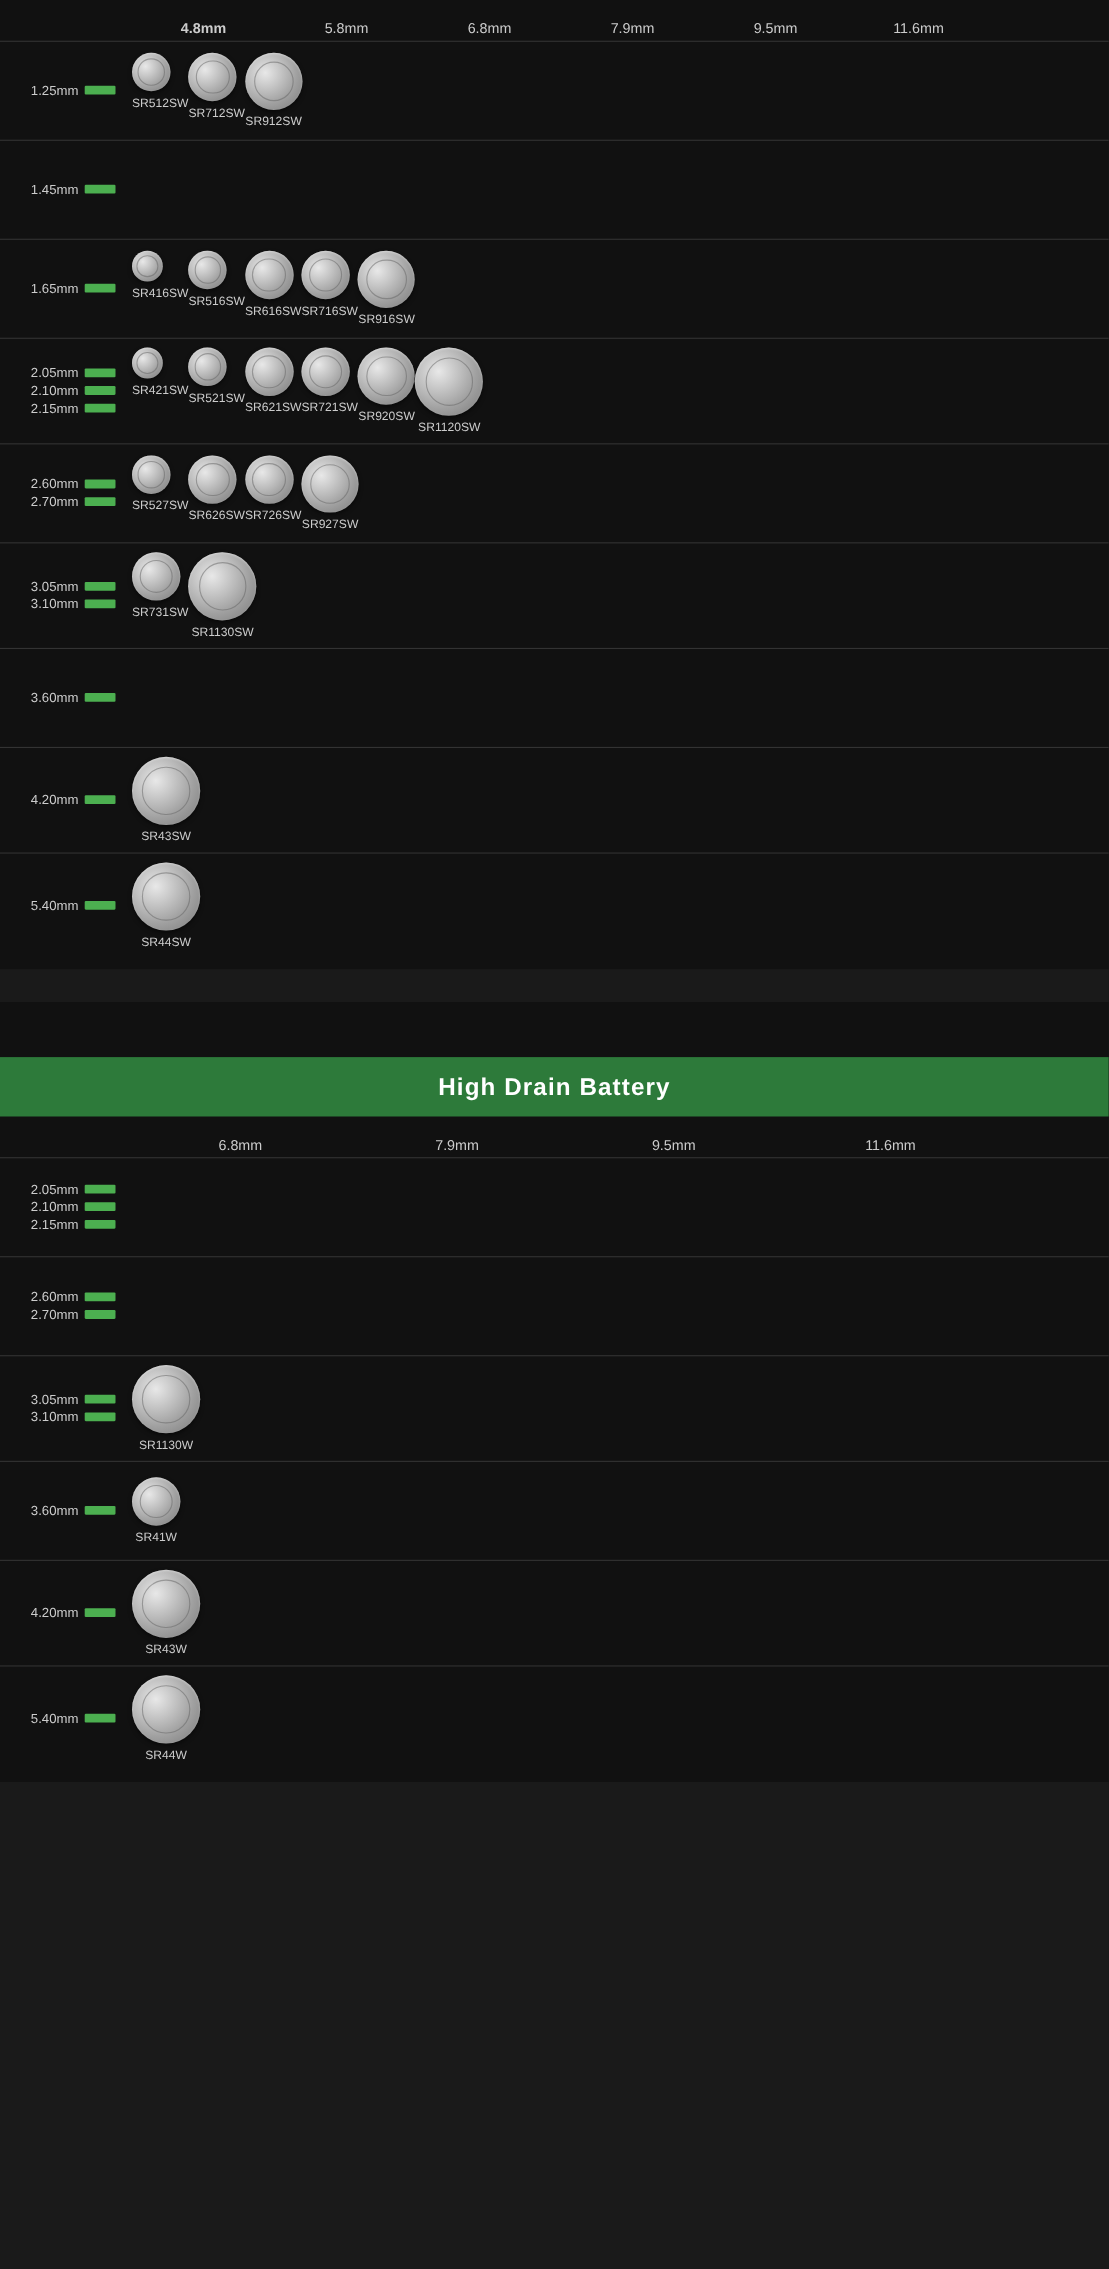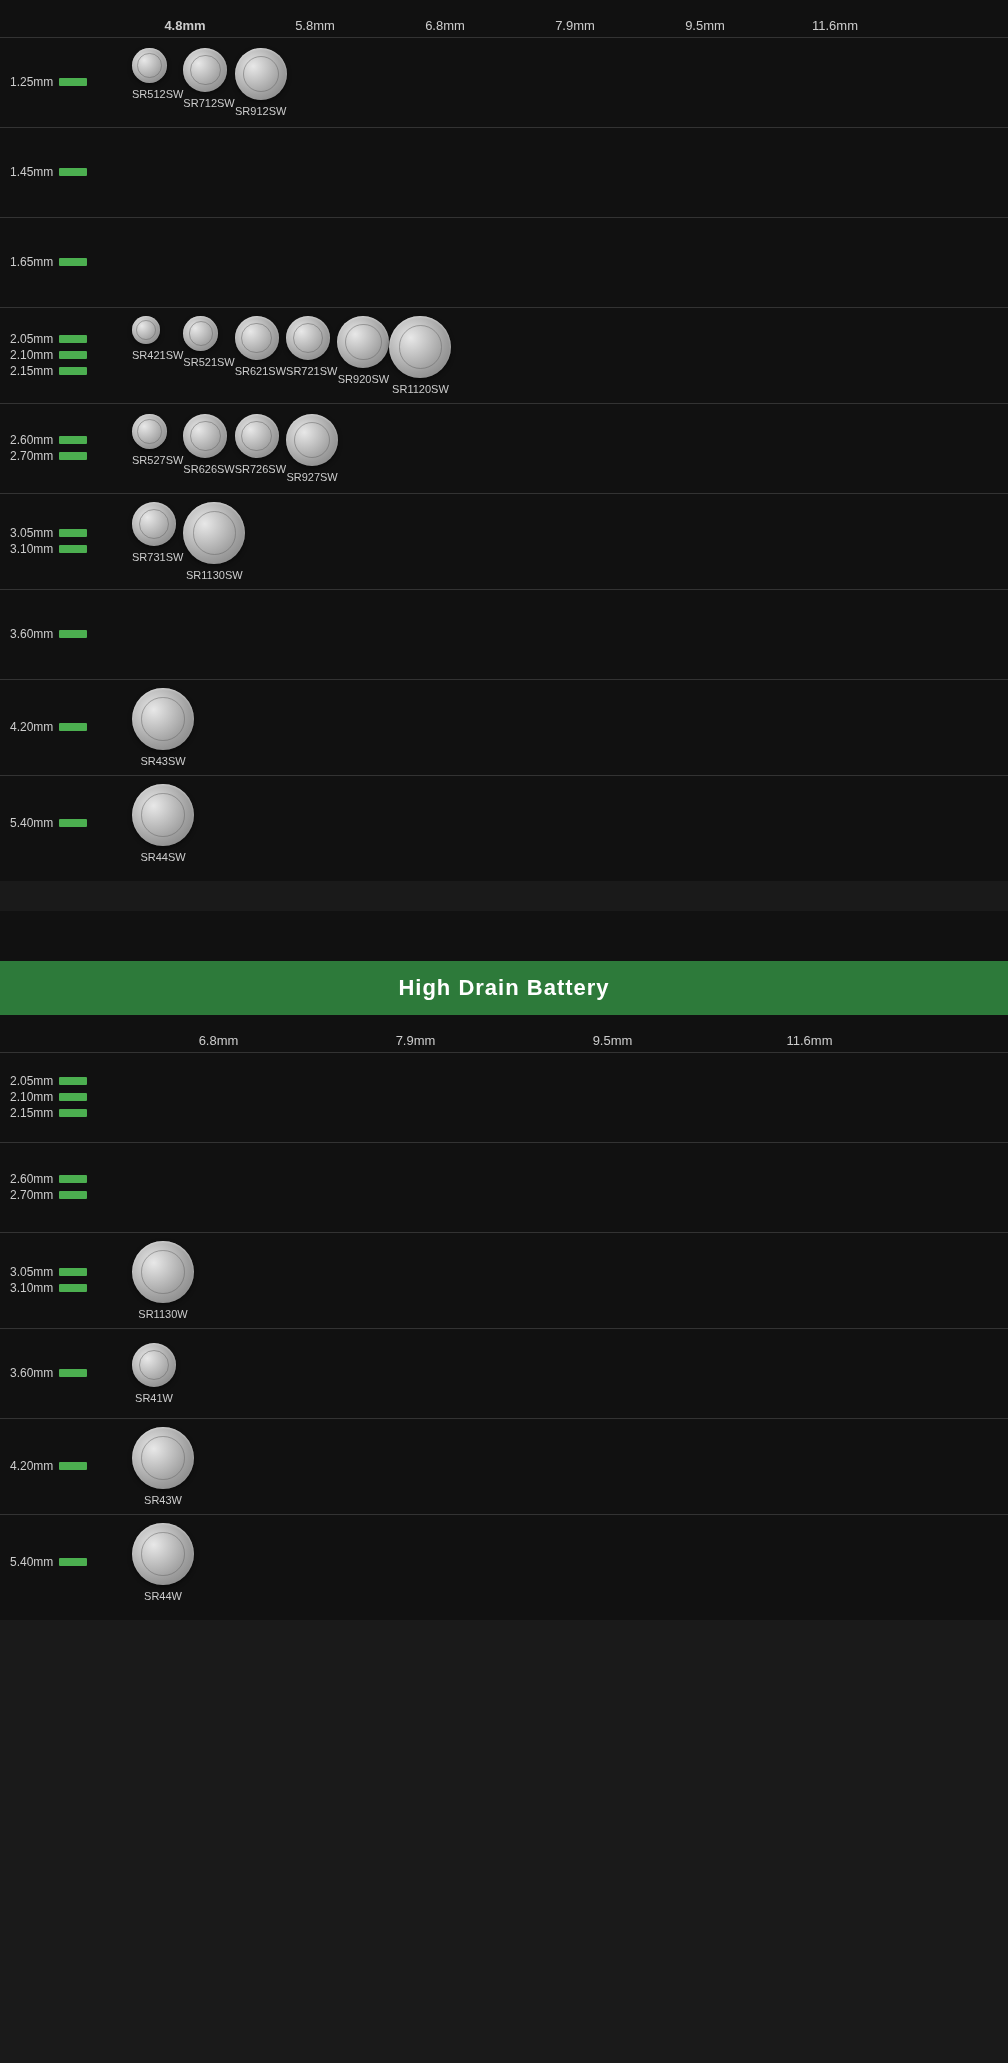--- a/index.html
+++ b/index.html
@@ -58,21 +58,21 @@
     .row {
       display: flex;
       align-items: center;
       border-top: 1px solid #333;
       padding: 8px 0;
       min-height: 90px;
     }
 
     .row-labels {
       width: 120px;
-      padding-left: 10px;
+      padding-left: 28px;
       flex-shrink: 0;
     }
 
     .row-label-item {
       display: flex;
       align-items: center;
       gap: 6px;
       margin-bottom: 2px;
     }
 
@@ -84,21 +84,20 @@
 
     .green-bar {
       background: #4caf50;
       height: 8px;
       border-radius: 1px;
     }
 
     .cells {
       display: flex;
       flex: 1;
-      margin-left: 12px;
     }
 
     .battery-coin {
       border-radius: 50%;
       background: radial-gradient(circle at 35% 35%, #e8e8e8, #a0a0a0 60%, #787878);
       display: flex;
       align-items: center;
       justify-content: center;
       position: relative;
       box-shadow: 0 2px 4px rgba(0,0,0,0.5), inset 0 1px 2px rgba(255,255,255,0.4);
@@ -198,20 +197,60 @@
           </div>
       </div>
 
       <div class="row">
         <div class="row-labels">
             <div class="row-label-item">
         <span class="label-text">1.65mm</span>
         <div class="green-bar" style="width:28px;"></div>
       </div>
           </div>
+        <div class="cells">
+            <div class="cell">
+
+    <div class="battery-coin size-xs" style="width:28px;height:28px;">
+    </div>
+    <div class="battery-label">SR416SW</div>
+
+      </div>
+            <div class="cell">
+
+    <div class="battery-coin size-sm" style="width:35px;height:35px;">
+    </div>
+    <div class="battery-label">SR516SW</div>
+
+      </div>
+            <div class="cell">
+
+    <div class="battery-coin size-md" style="width:44px;height:44px;">
+    </div>
+    <div class="battery-label">SR616SW</div>
+
+      </div>
+            <div class="cell">
+
+    <div class="battery-coin size-md" style="width:44px;height:44px;">
+    </div>
+    <div class="battery-label">SR716SW</div>
+
+      </div>
+            <div class="cell">
+
+    <div class="battery-coin size-lg" style="width:52px;height:52px;">
+    </div>
+    <div class="battery-label">SR916SW</div>
+
+      </div>
+            <div class="cell">
+        
+      </div>
+          </div>
       </div>
 
       <div class="row">
         <div class="row-labels">
             <div class="row-label-item">
         <span class="label-text">2.05mm</span>
         <div class="green-bar" style="width:28px;"></div>
       </div>
             <div class="row-label-item">
         <span class="label-text">2.10mm</span>

